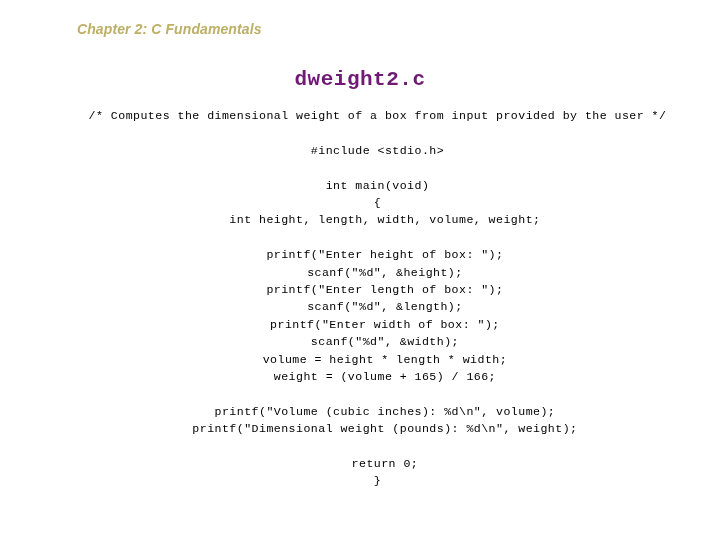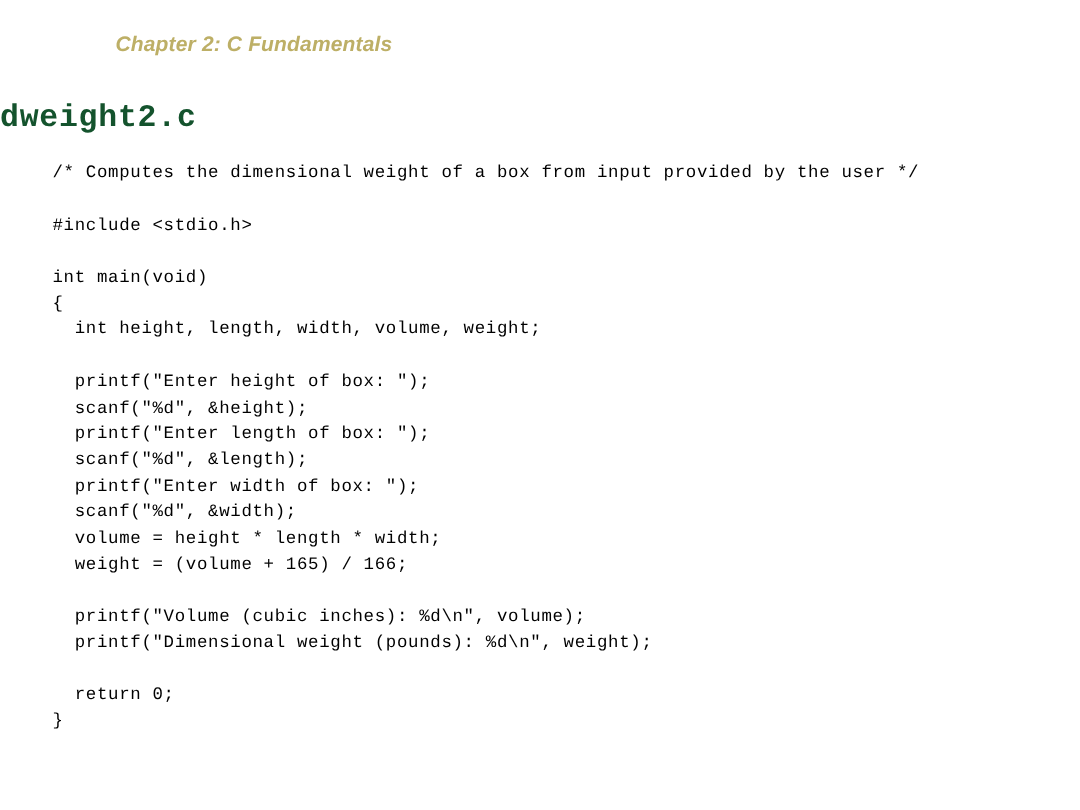--- a/index.html
+++ b/index.html
@@ -28,43 +28,45 @@
     letter-spacing: 0.1px;
     white-space: nowrap;
   }
 
   
   #slide-title {
     position: absolute;
     left: 0;
     top: 68px;
     width: 720px;
+    text-align: center;
     font-family: "Liberation Mono", "DejaVu Sans Mono", monospace;
     font-size: 21px;
     font-weight: bold;
-    color: #14532d;
+    color: #701a75;
     letter-spacing: 0.5px;
   }
 
   
   #code-block {
     position: absolute;
     left: 35px;
     top: 107px;
     width: 685px;
     font-family: "Liberation Mono", "DejaVu Sans Mono", monospace;
     font-size: 11.6px;
     line-height: 17.4px;
     color: #000000;
     white-space: pre;
     letter-spacing: 0.45px;
   }
   #code-block .code-line {
     min-height: 17.4px;
     white-space: pre;
+    text-align: center;
   }
   #code-block .code-line.blank {
     height: 17.4px;
   }
 
   
   #footer {
     position: absolute;
     left: 0;
     top: 490px;

